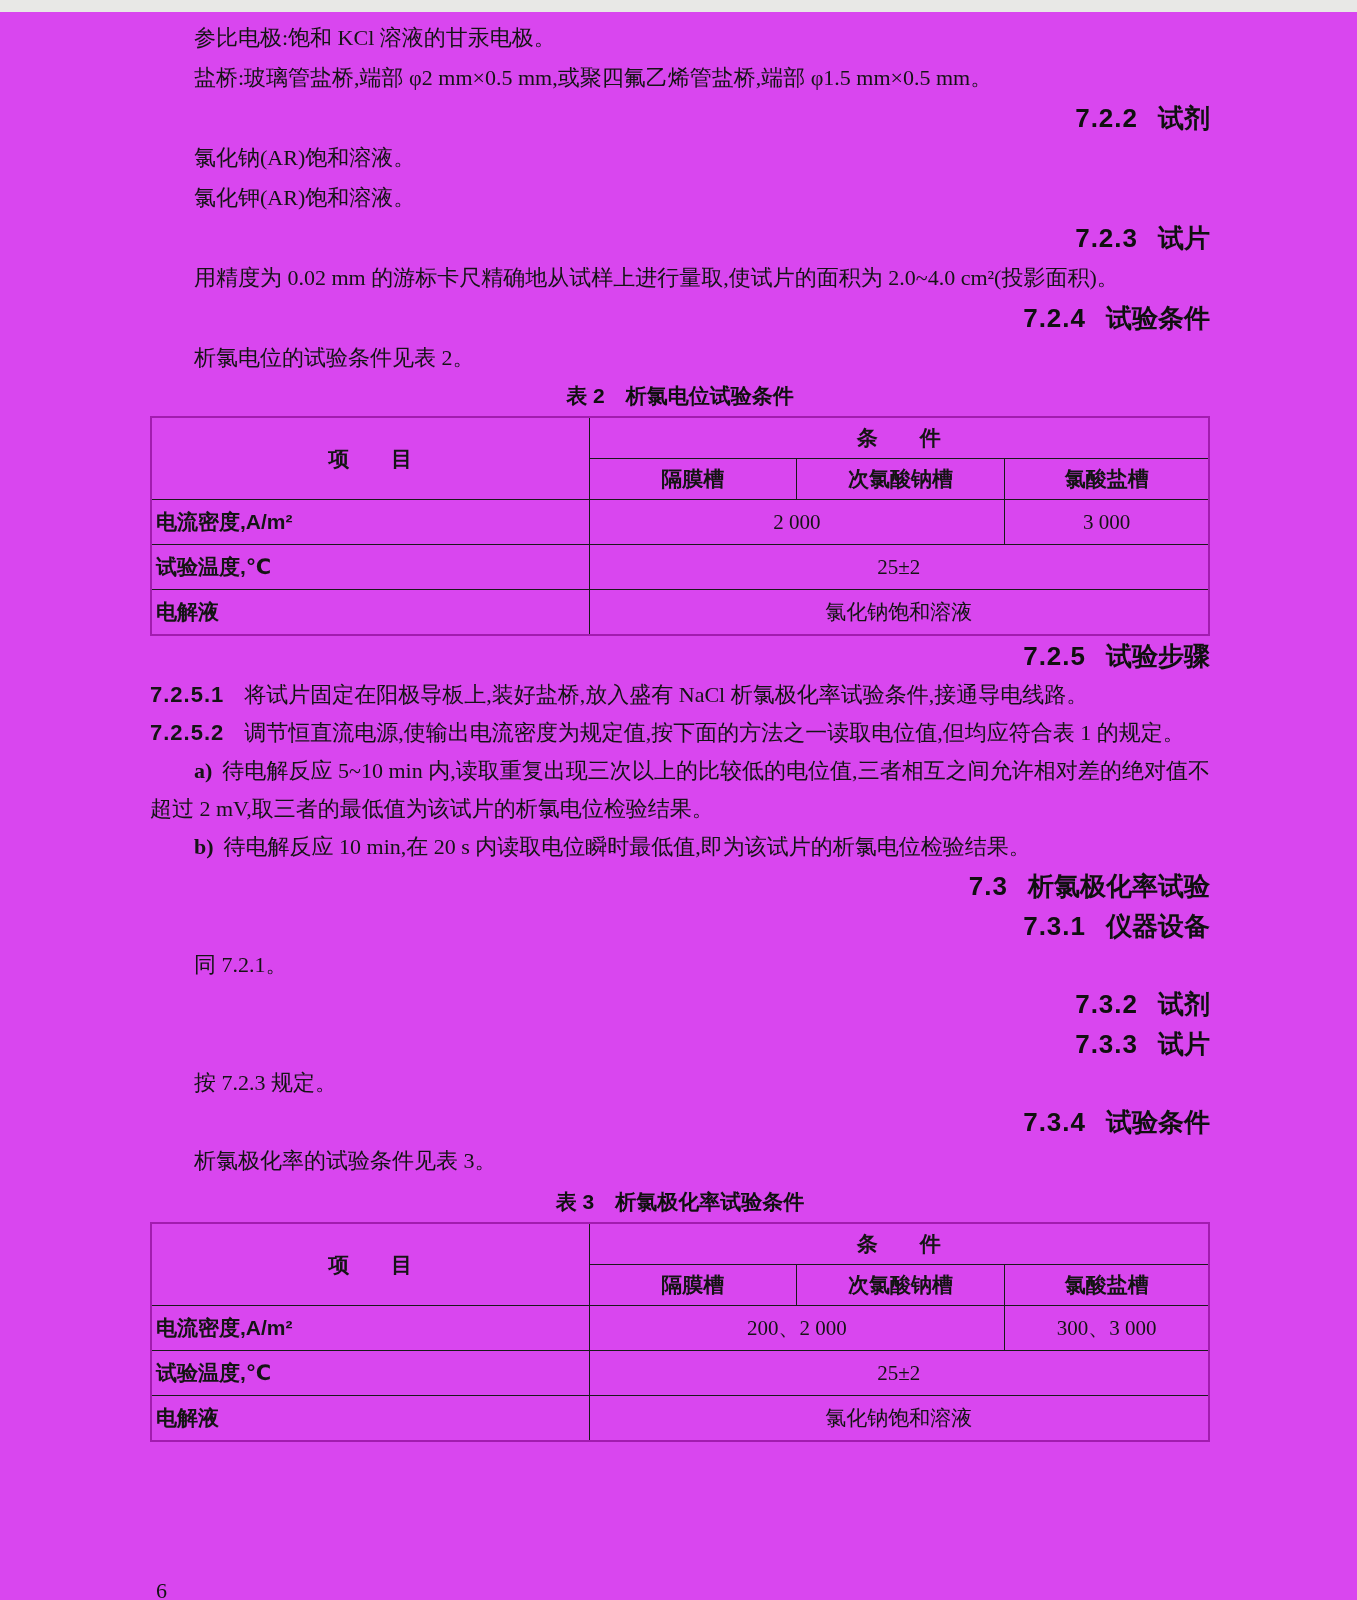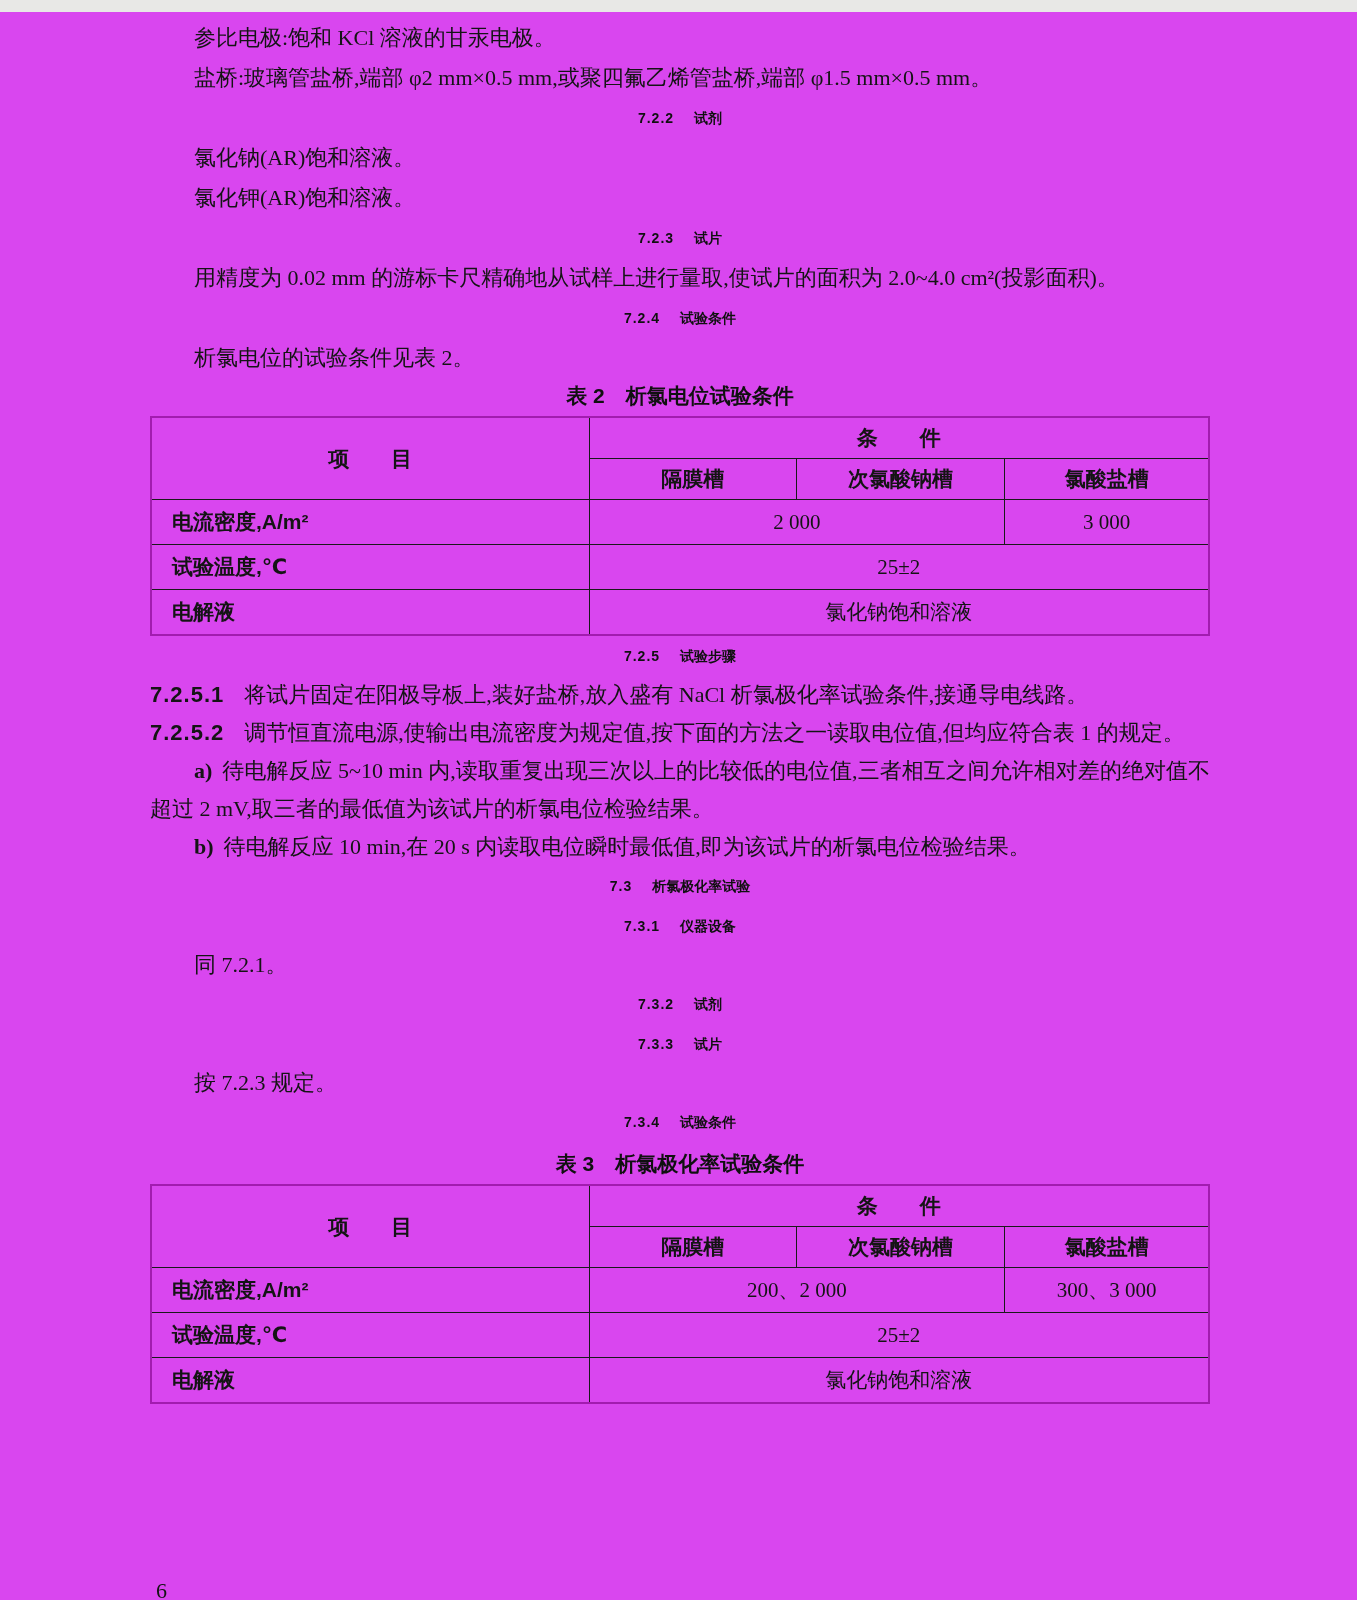--- a/index.html
+++ b/index.html
@@ -19,26 +19,26 @@
     line-height: 40px;
     font-family: "Liberation Serif", "DejaVu Serif", serif;
     text-align: justify;
     color: #141414;
   }
   p.lh2 { line-height: 38px; }
   .indent { text-indent: 44px; }
 
   p.heading {
     margin: 0;
-    font-size: 14px;
+    font-size: 26px;
     line-height: 40px;
     font-family: "Liberation Sans", "DejaVu Sans", sans-serif;
     font-weight: 700;
     color: #101010;
-    text-align: center;
+    text-align: right;
   }
   .hnum {
     font-family: "Liberation Sans", "DejaVu Sans", sans-serif;
     font-weight: 700;
     letter-spacing: 1px;
     margin-right: 20px;
     white-space: nowrap;
   }
   .lnum { font-weight: 700; margin-right: 10px; }
   .after-table { margin-top: 10px; }
@@ -71,21 +71,21 @@
     padding: 0 6px;
     overflow: hidden;
   }
   table.tbl td.th {
     font-family: "Liberation Sans", "DejaVu Sans", sans-serif;
     font-weight: 700;
     height: 40px;
   }
   table.tbl td.label {
     text-align: left;
-    padding-left: 20px;
+    padding-left: 4px;
     font-family: "Liberation Sans", "DejaVu Sans", sans-serif;
     font-weight: 700;
   }
   col.c-item { width: 41.4%; }
   col.c-a { width: 19.6%; }
   col.c-b { width: 19.7%; }
   col.c-c { width: 19.3%; }
 
   .pagenum {
     position: absolute;
@@ -160,20 +160,21 @@
 
     <p class="heading lh2"><span class="hnum">7.3.1</span><span>仪器设备</span></p>
     <p class="body lh2 indent">同 7.2.1。</p>
 
     <p class="heading lh2"><span class="hnum">7.3.2</span><span>试剂</span></p>
 
     <p class="heading lh2"><span class="hnum">7.3.3</span><span>试片</span></p>
     <p class="body lh2 indent">按 7.2.3 规定。</p>
 
     <p class="heading lh2"><span class="hnum">7.3.4</span><span>试验条件</span></p>
+    <p class="body lh2 indent">析氯极化率的试验条件见表 3。</p>
 
     <p class="caption c3">表 3　析氯极化率试验条件</p>
 
     <table class="tbl">
       <colgroup>
           <col class="c-item">
           <col class="c-a">
           <col class="c-b">
           <col class="c-c">
         </colgroup>

